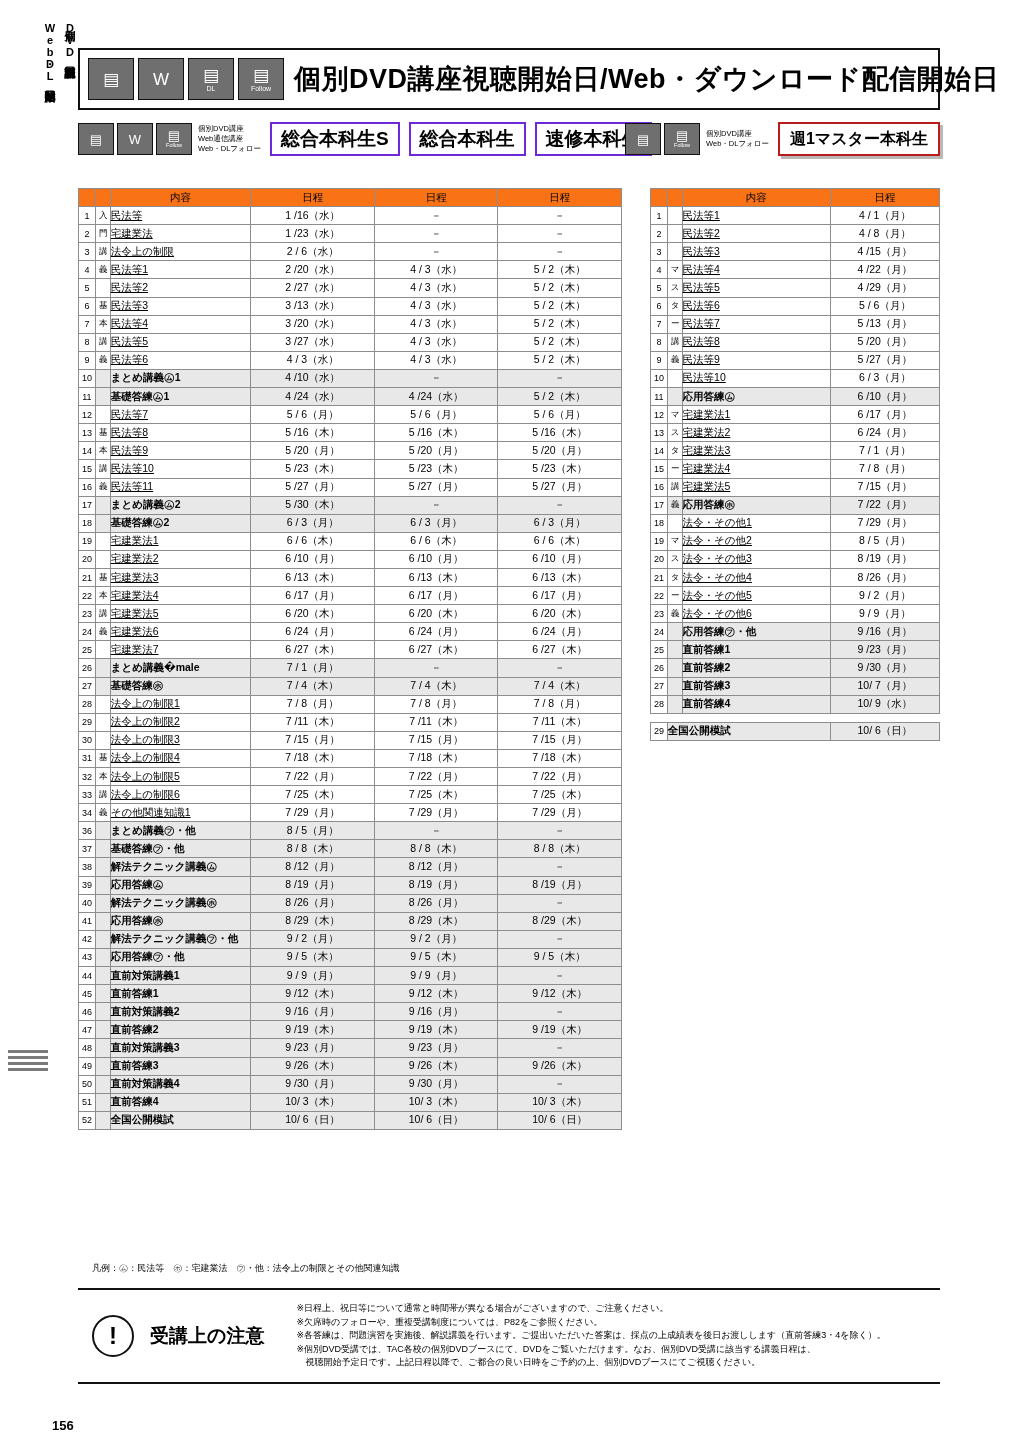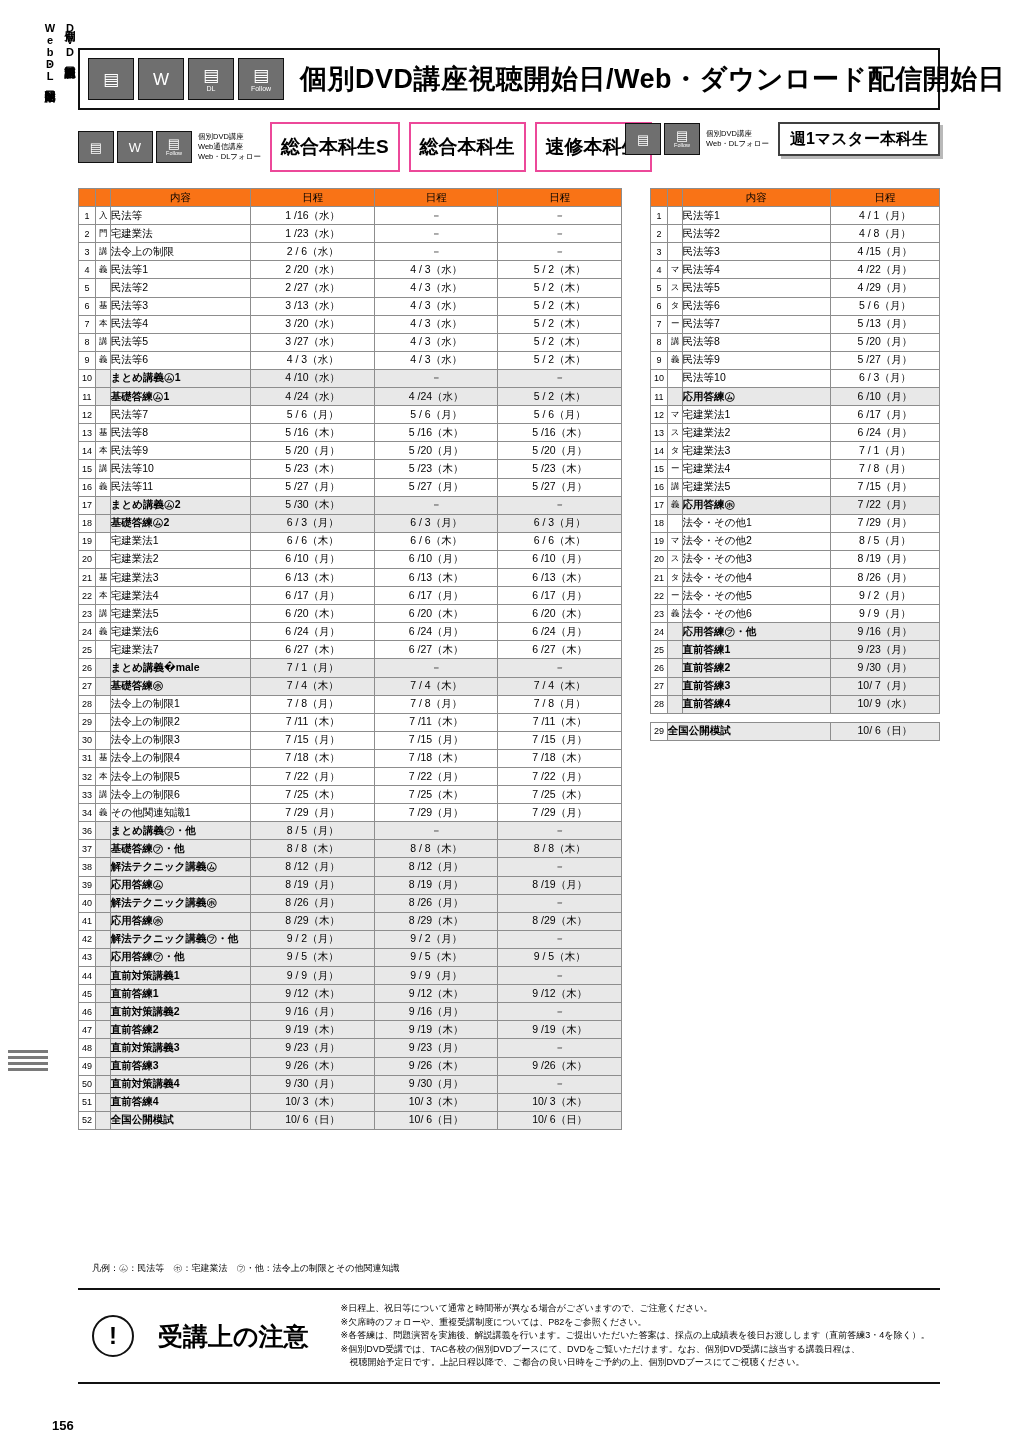--- a/index.html
+++ b/index.html
@@ -18,58 +18,58 @@
   }
   .hdr-icons{display:flex;align-items:center;gap:4px;padding-left:8px;}
   .ic{
     width:46px;height:42px;border:1.5px solid #111;background:#6f6f6f;
     display:flex;flex-direction:column;align-items:center;justify-content:center;
     color:#fff;font-size:8px;line-height:1;box-sizing:border-box;
   }
   .ic .glyph{font-size:17px;line-height:17px;}
   .ic .sub{font-size:7px;margin-top:1px;}
   .hdr-title{
-    font-size:27px;font-weight:bold;letter-spacing:.5px;margin-left:16px;
+    font-size:27px;font-weight:bold;letter-spacing:.5px;margin-left:10px;
     white-space:nowrap;
   }
 
   
   .labelrow{position:absolute;left:78px;top:122px;width:862px;height:44px;}
   .lr-left{position:absolute;left:0;top:0;display:flex;align-items:center;gap:3px;}
   .ic-sm{
     width:36px;height:32px;border:1.2px solid #111;background:#6f6f6f;color:#fff;
     display:flex;flex-direction:column;align-items:center;justify-content:center;
     font-size:6px;line-height:1;box-sizing:border-box;
   }
   .ic-sm .glyph{font-size:13px;line-height:13px;}
   .ic-sm .sub{font-size:5.5px;margin-top:1px;}
   .minicap{font-size:7.5px;line-height:10px;margin-left:3px;white-space:nowrap;}
   .coursebox{
-    border:2px solid #ec4899;background:#fff;font-size:19px;font-weight:bold;
-    padding:10px 9px;margin-left:6px;line-height:26px;white-space:nowrap;
+    border:2px solid #6d28d9;background:#fff;font-size:19px;font-weight:bold;
+    padding:2px 9px;margin-left:6px;line-height:26px;white-space:nowrap;
   }
   .lr-right{position:absolute;right:0;top:0;display:flex;align-items:center;gap:3px;}
   .shadowbox{
-    border:2px solid #404040;background:#fff;font-size:16px;font-weight:bold;
+    border:2px solid #b91c1c;background:#fff;font-size:16px;font-weight:bold;
     padding:3px 10px;margin-left:6px;line-height:24px;white-space:nowrap;
     box-shadow:3px 3px 0 #b9b9b9;
   }
 
   
   table{border-collapse:collapse;font-size:10.5px;}
   .tbl{position:absolute;}
   .tbl th,.tbl td{border:1px solid #8d8d8d;padding:0;height:17.1px;}
   .tbl th{background:#f97316;font-weight:normal;font-size:10.5px;text-align:center;}
   .num{width:16px;text-align:center;font-size:9px;background:#fff;}
   .grp{width:14px;text-align:center;font-size:8.5px;letter-spacing:-1px;}
   .cont{text-align:left;padding-left:4px;white-space:nowrap;}
   .date{text-align:center;white-space:nowrap;font-size:10.5px;}
   .shade{background:#e8e8e8;}
   .bold{font-weight:bold;}
-  .indent{padding-left:12px;}
+  .indent{padding-left:12px;text-decoration:underline;}
 
   
   #tbl-left{left:78px;top:188px;width:544px;}
   #tbl-left .c-cont{width:140px;}
   #tbl-left .c-date{width:124px;}
   
   #tbl-right{left:650px;top:188px;width:290px;}
   #tbl-right .c-cont{width:150px;}
   #tbl-right .c-date{width:110px;}
 
@@ -80,21 +80,21 @@
   .notice{
     position:absolute;left:78px;top:1288px;width:862px;height:96px;
     border-top:2px solid #111;border-bottom:2px solid #111;box-sizing:border-box;
     display:flex;align-items:center;
   }
   .warn-ico{
     width:38px;height:38px;border:2px solid #111;border-radius:50%;
     display:flex;align-items:center;justify-content:center;font-size:24px;font-weight:bold;
     margin-left:14px;flex:0 0 auto;
   }
-  .notice-title{font-size:25px;font-weight:bold;margin-left:24px;white-space:nowrap;}
+  .notice-title{font-size:19px;font-weight:bold;margin-left:16px;white-space:nowrap;}
   .notice-body{font-size:9px;line-height:13.5px;margin-left:32px;}
 
   
   .sidetab{
     position:absolute;left:8px;top:1048px;width:50px;height:180px;
     display:flex;align-items:flex-start;
   }
   .sidebars{display:flex;flex-direction:column;gap:3px;margin-top:2px;}
   .sidebars div{width:40px;height:3px;background:#7a7a7a;}
   .sidetext{

